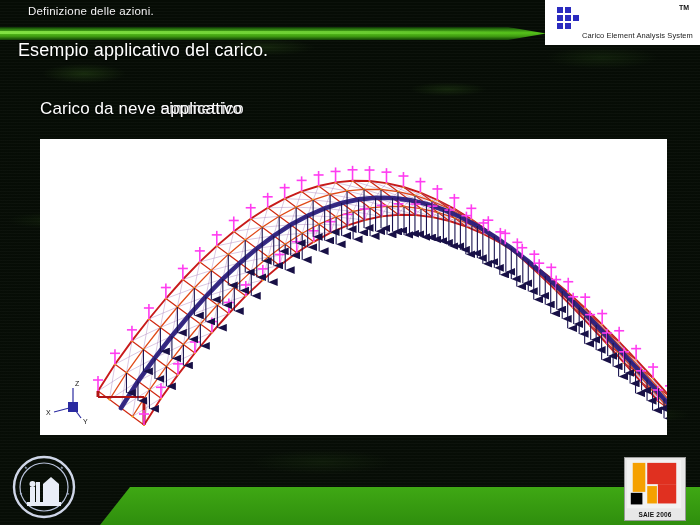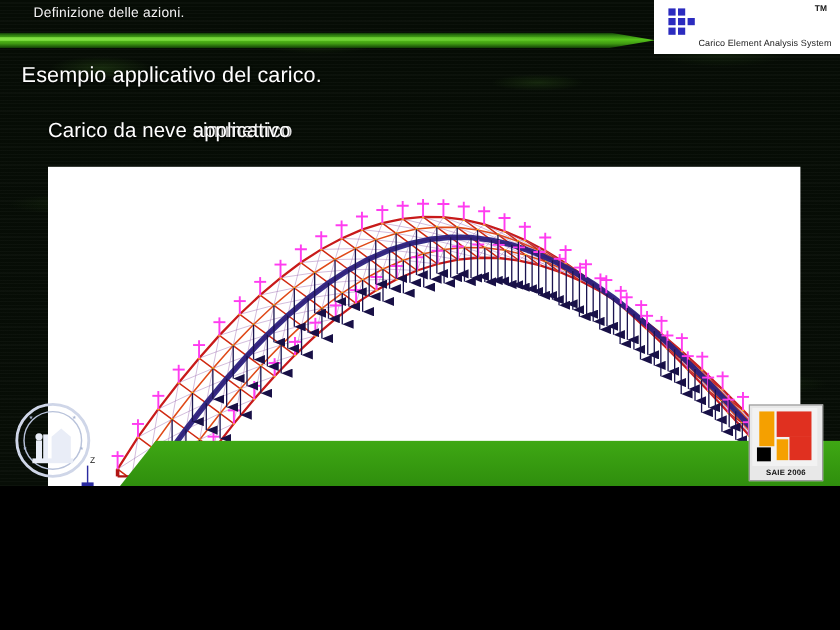--- a/index.html
+++ b/index.html
@@ -1,21 +1,21 @@
 <!DOCTYPE html>
 <html><head>
 <meta charset="utf-8">
 <style>
   html,body{margin:0;padding:0;background:#000;}
   body{
     font-family:"Liberation Sans", sans-serif;
     width:700px;height:525px;overflow:hidden;
   }
   .slide{
-    position:relative;width:700px;height:405px;overflow:hidden;
+    position:relative;width:700px;height:525px;overflow:hidden;
     background:#0f766e;
   }
   
   .bg-texture{
     position:absolute;inset:0;
     background:
       radial-gradient(ellipse 60px 14px at 12% 14%, rgba(60,110,30,.30), transparent 70%),
       radial-gradient(ellipse 70px 12px at 38% 9%,  rgba(55,100,28,.26), transparent 70%),
       radial-gradient(ellipse 55px 10px at 64% 17%, rgba(62,115,32,.24), transparent 70%),
       radial-gradient(ellipse 80px 16px at 86% 11%, rgba(48,92,26,.22), transparent 70%),
@@ -69,21 +69,21 @@
   .logo-tm{
     position:absolute;left:134px;top:4px;font-size:7px;color:#111;font-weight:bold;
   }
   .logo-tag{
     position:absolute;left:37px;top:31px;
     font-size:7.5px;color:#222;letter-spacing:.1px;white-space:nowrap;
   }
 
   
   .h1{
-    position:absolute;left:18px;top:52px;
+    position:absolute;left:18px;top:40px;
     color:#ffffff;font-size:18px;letter-spacing:.1px;
     text-shadow:0 1px 2px #000;
     text-align:center;
   }
   .h2-wrap{
     position:absolute;left:40px;top:99px;height:22px;
   }
   .h2{
     color:#ffffff;font-size:17px;white-space:nowrap;letter-spacing:.1px;
     text-shadow:0 1px 2px #000;

